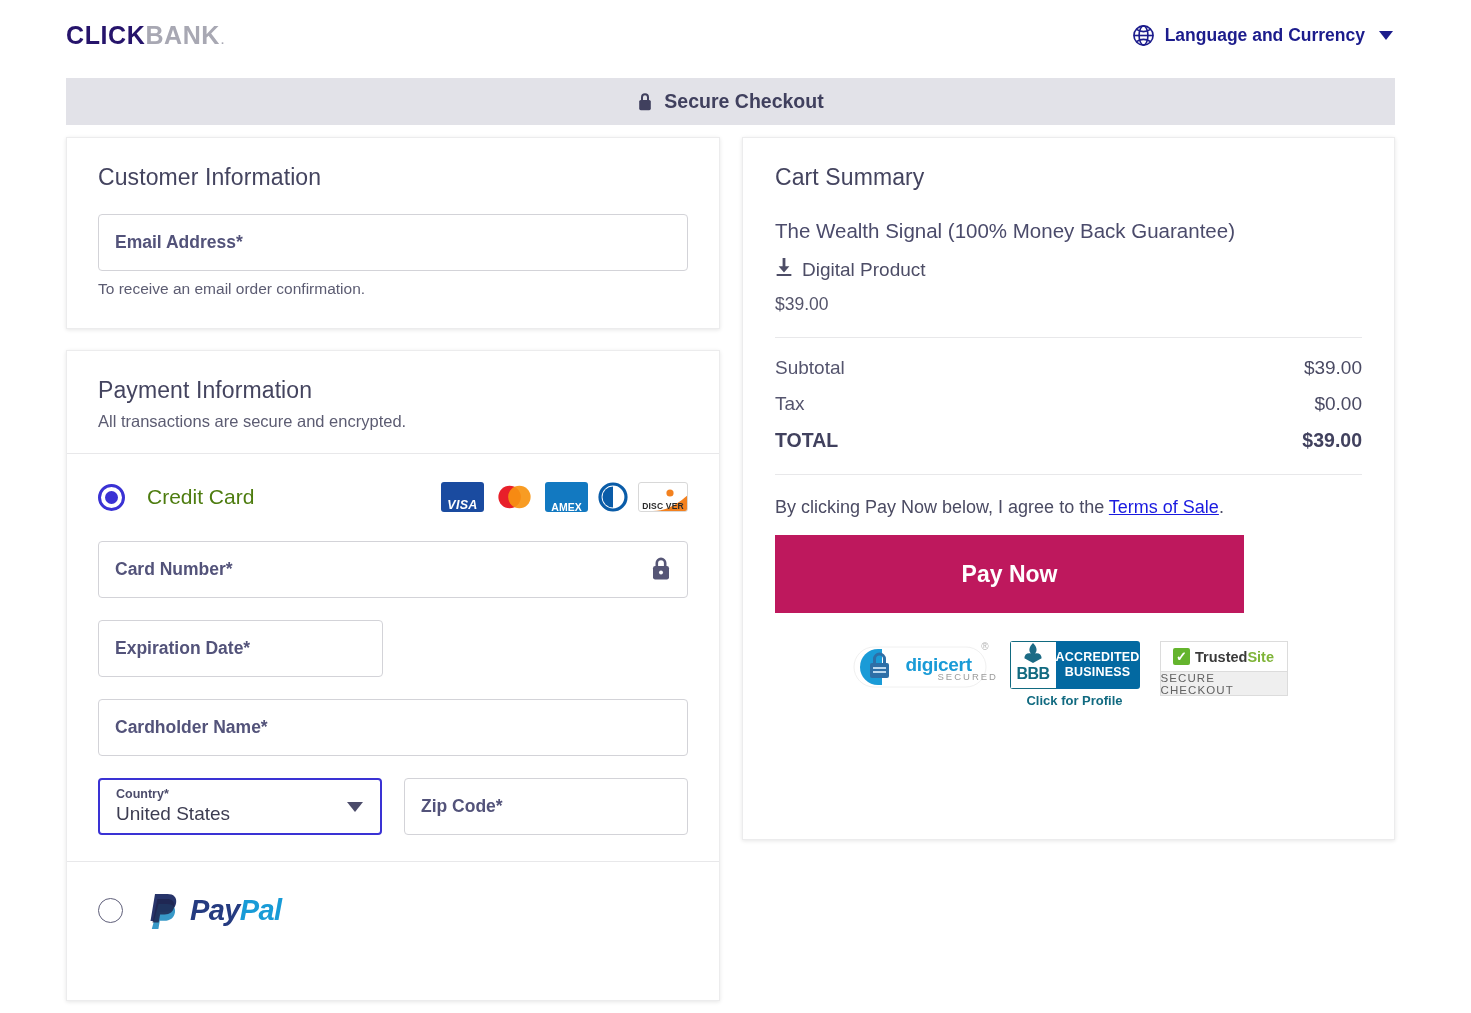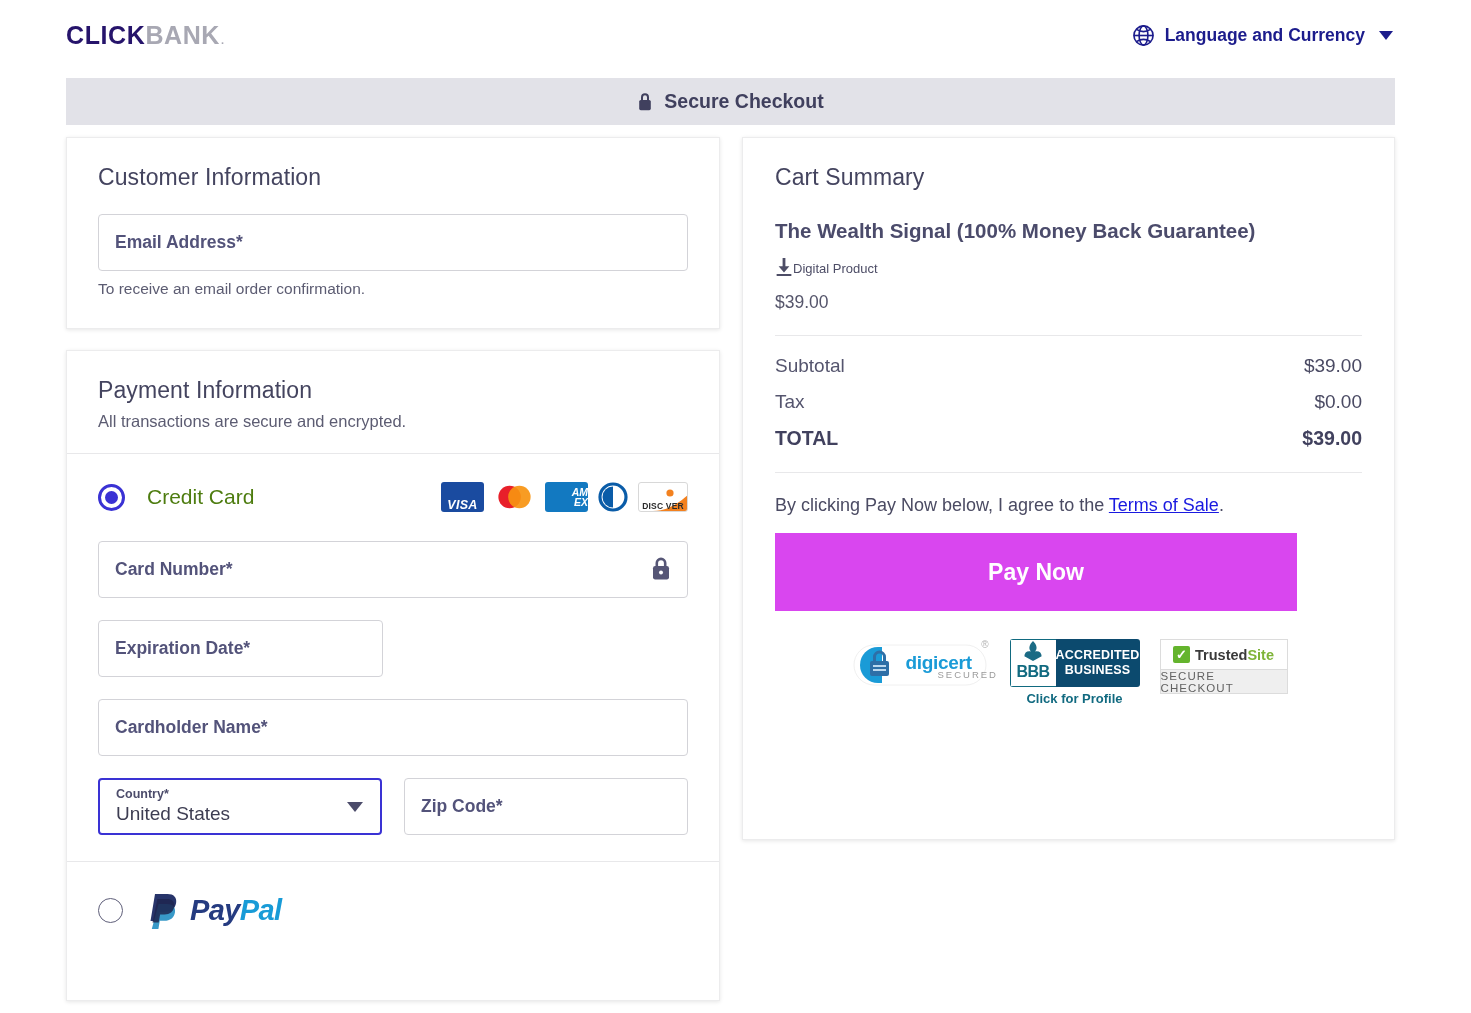--- a/index.html
+++ b/index.html
@@ -99,46 +99,46 @@
   .select-field .mini-label { font-size: 12.5px; font-weight: 700; color: #4c4c6b; line-height: 14px; }
   .select-field .val { font-size: 19px; color: #3d3d52; line-height: 25px; }
   .sel-caret {
     position: absolute; right: 17px; top: 50%; transform: translateY(-50%);
     width: 0; height: 0;
     border-left: 8px solid transparent; border-right: 8px solid transparent;
     border-top: 10px solid #4c4c6b;
   }
 
   
-  .prod-title { font-size: 20.5px; font-weight: 700; color: #4b4b6b; line-height: 28px; }
-  .digital { display: flex; align-items: center; font-size: 13px; color: #4d4d66; }
+  .prod-title { font-size: 20.5px; font-weight: 400; color: #4b4b6b; line-height: 28px; }
+  .digital { display: flex; align-items: center; gap: 9px; font-size: 19px; color: #4d4d66; }
   .price-line { font-size: 17.5px; color: #55556b; }
   .tot-row { display:flex; justify-content: space-between; align-items: baseline; }
   .tot-row .lbl { font-size: 19px; color: #55556e; }
   .tot-row .amt { font-size: 19px; color: #4a4a63; }
   .tot-row.bold .lbl, .tot-row.bold .amt { font-weight: 700; font-size: 19.5px; color: #41415e; }
   .note { font-size: 17px; color: #55556e; line-height: 30px; }
   .terms { font-size: 18px; color: #4b4b63; }
   .terms a { color: #1a1ae0; text-decoration: underline; }
   .paynow {
-    width: 522px; height: 78px; background: #d946ef; border: none;
+    width: 469px; height: 78px; background: #be185d; border: none;
     color: #fff; font-size: 23px; font-weight: 700; cursor: pointer;
     display:flex; align-items:center; justify-content:center;
     font-family: "Liberation Sans", sans-serif;
   }
 
   .badges { display: flex; align-items: flex-start; justify-content: center; gap: 20px; }
 
   
   .digicert-wrap { position: relative; width: 140px; height: 52px; }
   .bbb { display:flex; flex-direction: column; align-items:center; }
   .bbb-box { display:flex; width: 130px; height: 48px; border-radius: 3px; overflow:hidden; }
   .bbb-left { width: 48px; background:#fff; border:1px solid #116a80; border-right:none;
               display:flex; flex-direction:column; align-items:center; justify-content:flex-end; }
-  .bbb-right { flex:1; background:#0c4a6e; color:#fff; display:flex; flex-direction:column;
+  .bbb-right { flex:1; background:#0369a1; color:#fff; display:flex; flex-direction:column;
                align-items:center; justify-content:center; line-height: 15px; }
   .bbb-right span { font-size: 12.5px; font-weight: 700; letter-spacing: 0.2px; }
   .bbb-cta { font-size: 13px; font-weight: 700; color:#116a80; margin-top: 4px; }
   .bbb-word { font-size: 16px; font-weight: 700; color:#116a80; letter-spacing:-0.5px; margin-bottom:5px; }
   .ts { width: 128px; }
   .ts-top { background:#fff; border:1px solid #dcdcdc; border-bottom:none; height: 30px;
             display:flex; align-items:center; justify-content:center; gap:5px; }
   .ts-check { width:17px; height:17px; background:#64b42d; border-radius:2px; color:#fff;
               font-size:13px; display:flex; align-items:center; justify-content:center; font-weight:700;}
   .ts-name { font-size:14.5px; font-weight:700; }
@@ -213,21 +213,21 @@
             <span style="color:#fff;font-size:12.5px;font-weight:700;font-style:italic;letter-spacing:0.3px;">VISA</span>
           </span>
 
           <span class="brand" style="width:43px;background:#fff;position:relative;">
             <svg viewBox="0 0 44 30" width="44" height="30">
               <circle cx="17" cy="15" r="11.5" fill="#e8202a"></circle>
               <circle cx="27" cy="15" r="11.5" fill="#f79410" fill-opacity="0.92"></circle>
             </svg>
           </span>
 
-          <span class="brand" style="width:43px;background:#1279c1;flex-direction:column;line-height:10px;font-style:italic;">
+          <span class="brand" style="width:43px;background:#1279c1;flex-direction:row;line-height:10px;">
             <span style="color:#fff;font-size:10.5px;font-weight:700;">AM</span>
             <span style="color:#fff;font-size:10.5px;font-weight:700;">EX</span>
           </span>
 
           <span class="brand" style="width:32px;background:#fff;">
             <svg viewBox="0 0 30 30" width="30" height="30">
               <circle cx="15" cy="15" r="13" fill="#fff" stroke="#0a5ca8" stroke-width="3.2"></circle>
               <path d="M15 4.5 A10.5 10.5 0 0 0 15 25.5 Z" fill="#0a5ca8"></path>
             </svg>
           </span>

